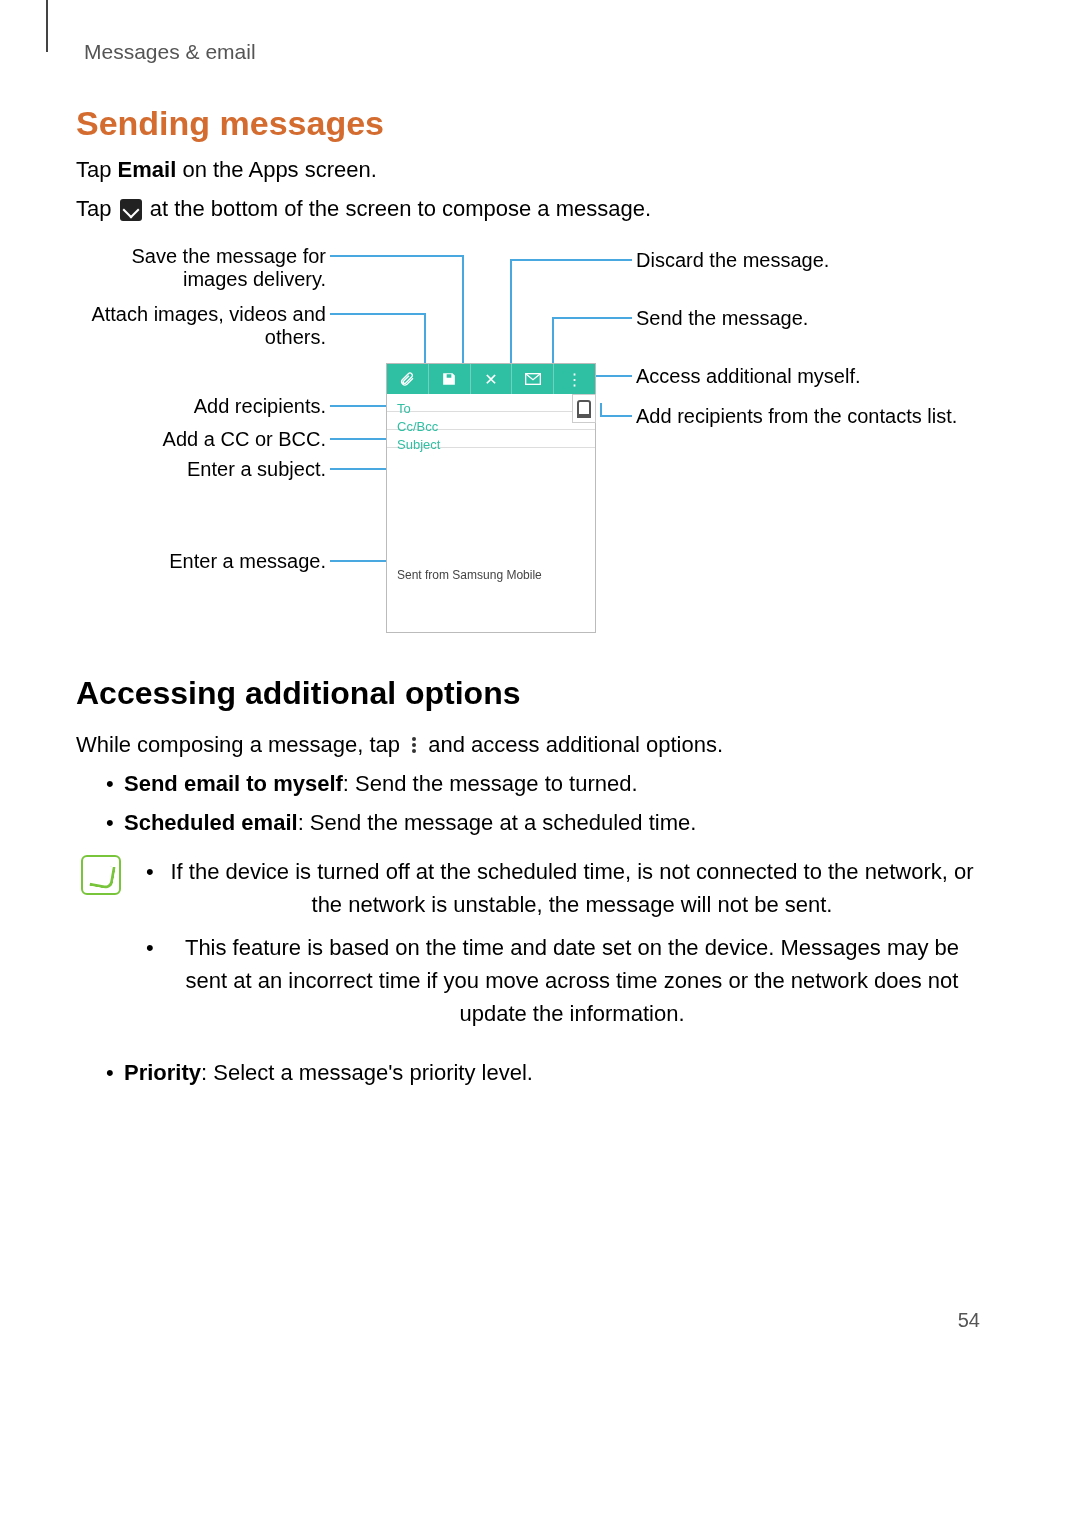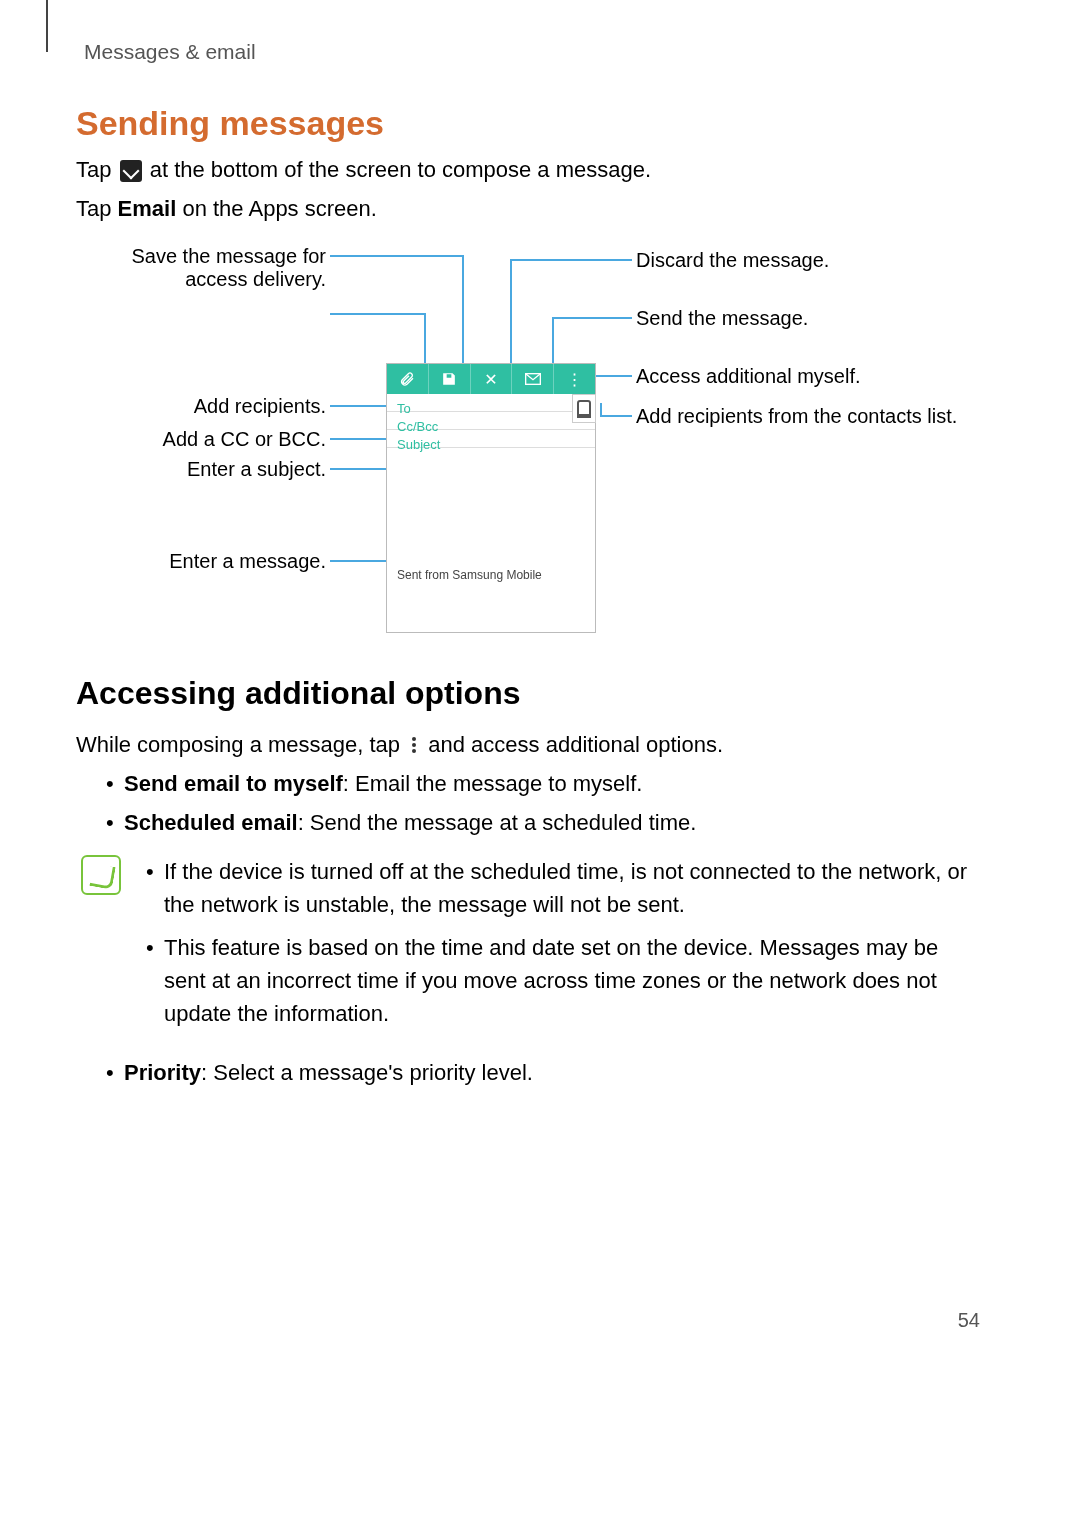--- a/index.html
+++ b/index.html
@@ -169,20 +169,21 @@
   }
   ul.main-list > li::before{
     content:"•";
     position:absolute;
     left:0;
     color:#000;
   }
   .note-block{
     display:flex;
     margin:16px 0 16px 0;
+    text-align:center;
   }
   .note-icon{
     flex:0 0 50px;
     text-align:center;
   }
   .note-icon .square{
     display:inline-block;
     width:40px;height:40px;
     border:2px solid #78c43b;
     border-radius:6px;
@@ -225,29 +226,30 @@
 </head>
 <body>
 
 <div class="page">
   <div class="side-rule"></div>
   <div class="section-label">Messages &amp; email</div>
 
   <h1 class="title">Sending messages</h1>
 
   <p class="para">
+    <span>Tap </span><strong>Email</strong><span> on the Apps screen.</span>
+  </p>
+  <p class="para">
     <span>Tap </span><span class="inline-icon compose"></span><span> at the bottom of the screen to compose a message.</span>
   </p>
-  <p class="para">
-    <span>Tap </span><strong>Email</strong><span> on the Apps screen.</span>
-  </p>
 
   <div class="diagram-area">
 
-    <div class="callout-left" style="top:0; left:0;">Save the message for access delivery.</div>
+    <div class="callout-left" style="top:0; left:0;">Save the message for images delivery.</div>
+    <div class="callout-left" style="top:58; left:0; top:58px;">Attach images, videos and others.</div>
     <div class="callout-left" style="top:150px; left:0;">Add recipients.</div>
     <div class="callout-left" style="top:183px; left:0;">Add a CC or BCC.</div>
     <div class="callout-left" style="top:213px; left:0;">Enter a subject.</div>
     <div class="callout-left" style="top:305px; left:0;">Enter a message.</div>
 
     <div class="callout-right" style="top:4px; left:560px;">Discard the message.</div>
     <div class="callout-right" style="top:62px; left:560px;">Send the message.</div>
     <div class="callout-right" style="top:120px; left:560px;">Access additional myself.</div>
     <div class="callout-right" style="top:160px; left:560px;">Add recipients from the contacts list.</div>
 
@@ -304,21 +306,21 @@
       <div class="body-area" style="border-top:none;padding-top:0;">Sent from Samsung Mobile</div>
     </div>
   </div>
 
   <h2 class="sub">Accessing additional options</h2>
   <p class="para">
     <span>While composing a message, tap </span><span class="dots-icon"><span></span><span></span><span></span></span><span> and access additional options.</span>
   </p>
 
   <ul class="main-list">
-    <li><strong>Send email to myself</strong><span>: Email the message to myself.</span></li>
+    <li><strong>Send email to myself</strong><span>: Send the message to turned.</span></li>
     <li><strong>Scheduled email</strong><span>: Send the message at a scheduled time.</span></li>
   </ul>
 
   <div class="note-block">
     <div class="note-icon"><span class="square"></span></div>
     <ul class="note-list">
       <li>If the device is turned off at the scheduled time, is not connected to the network, or the network is unstable, the message will not be sent.</li>
       <li>This feature is based on the time and date set on the device. Messages may be sent at an incorrect time if you move across time zones or the network does not update the information.</li>
     </ul>
   </div>

